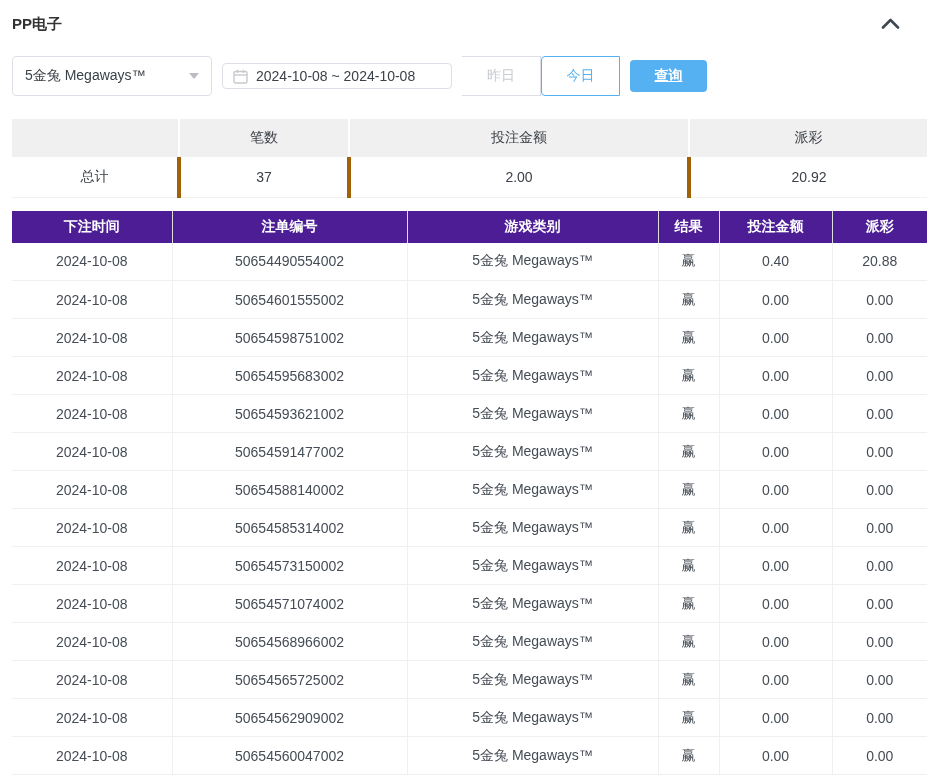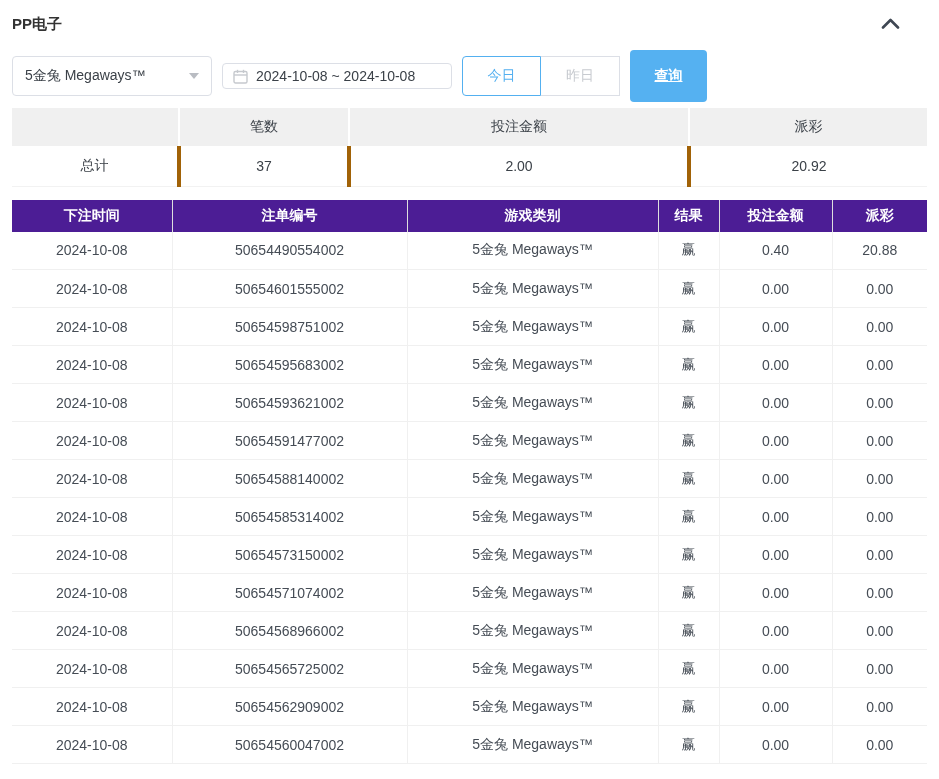--- a/index.html
+++ b/index.html
@@ -39,31 +39,31 @@
     min-width: 79px; height: 40px; display: flex; align-items: center; justify-content: center;
     font-size: 14px; background: #fff; cursor: pointer;
     border: 1px solid #dcdfe6; border-left: none; color: #c8cbd0;
   }
   .seg-btn.first { border-radius: 4px 0 0 4px; }
   .seg-btn.last  { border-radius: 0 4px 4px 0; }
   .seg-btn.active { border: 1px solid #54b0f0; color: #54b0f0; }
   .seg-btn.active + .seg-btn { border-left: none; }
 
   .query-btn {
-    margin-left: 10px; width: 77px; height: 52px; border: none; border-radius: 4px;
+    margin-left: 10px; width: 77px; height: 32px; border: none; border-radius: 4px;
     background: #55b1f1; color: #fff; font-size: 14px; font-weight: bold; cursor: pointer;
     font-family: "Liberation Sans", "DejaVu Sans", sans-serif;
     text-decoration: underline;
   }
 
   
   table { border-collapse: collapse; table-layout: fixed; width: 915px; }
   td, th { text-align: center; font-size: 14px; font-weight: normal; overflow: hidden; white-space: nowrap; }
 
-  .summary-table { margin-top: 12px; }
+  .summary-table { margin-top: 23px; }
   .summary-table th {
     background: #f0f0f0; height: 38px; color: #3b4148; border-right: 2px solid #fff;
   }
   .summary-table th:last-child { border-right: none; }
   .summary-table td {
     background: #fff; height: 40px; color: #3b4148;
     border-right: 4px solid #a16207; border-bottom: 1px solid #f2f2f2;
   }
   .summary-table td:last-child { border-right: none; }
 
@@ -107,22 +107,22 @@
           <rect x="1" y="2.5" width="13" height="11.5" rx="1.5" fill="none" stroke="#c6c9ce" stroke-width="1.4"></rect>
           <line x1="1" y1="6" x2="14" y2="6" stroke="#c6c9ce" stroke-width="1.4"></line>
           <line x1="4.5" y1="0.8" x2="4.5" y2="4" stroke="#c6c9ce" stroke-width="1.4"></line>
           <line x1="10.5" y1="0.8" x2="10.5" y2="4" stroke="#c6c9ce" stroke-width="1.4"></line>
         </svg>
       </span>
       <span class="date-value">2024-10-08 ~ 2024-10-08</span>
     </div>
 
     <div class="btn-group">
+      <div class="seg-btn">昨日</div>
       <div class="seg-btn first active">今日</div>
-      <div class="seg-btn">昨日</div>
     </div>
 
     <button class="query-btn">查询</button>
   </div>
 
   <table class="summary-table">
     <colgroup>
         <col style="width:167px">
         <col style="width:170px">
         <col style="width:340px">

